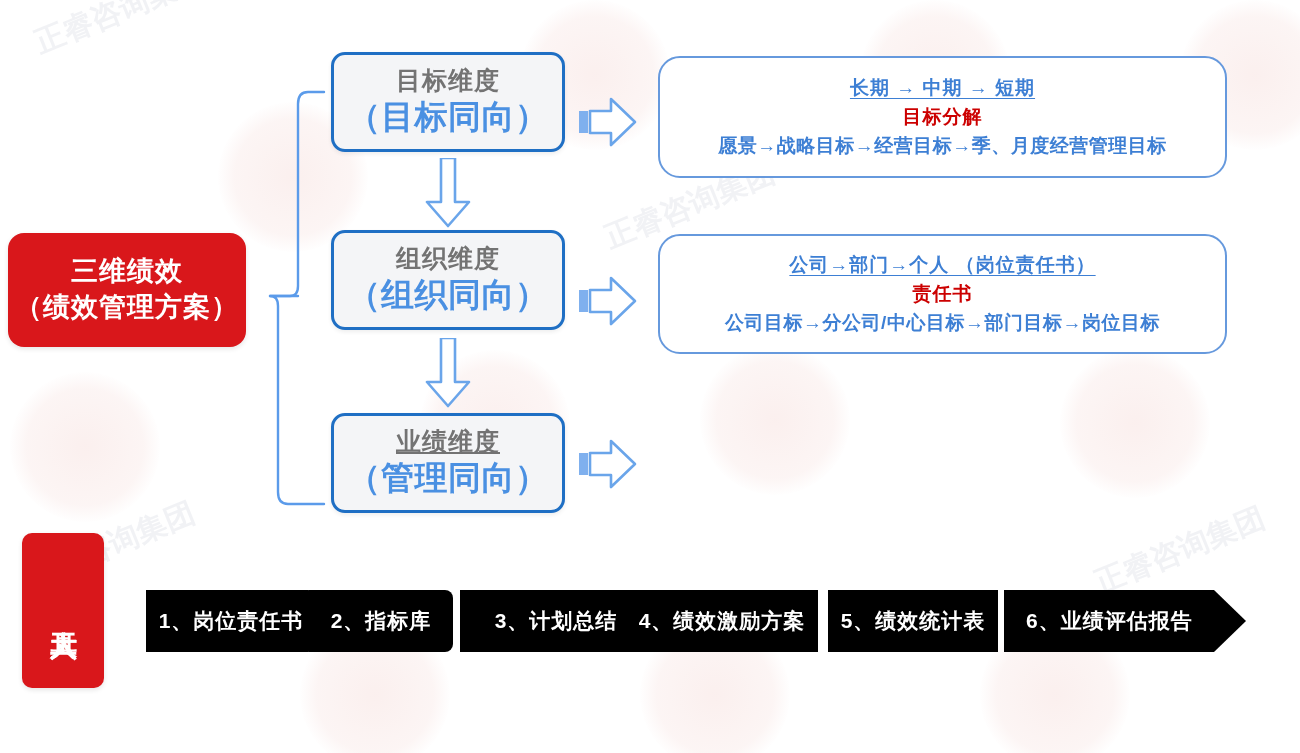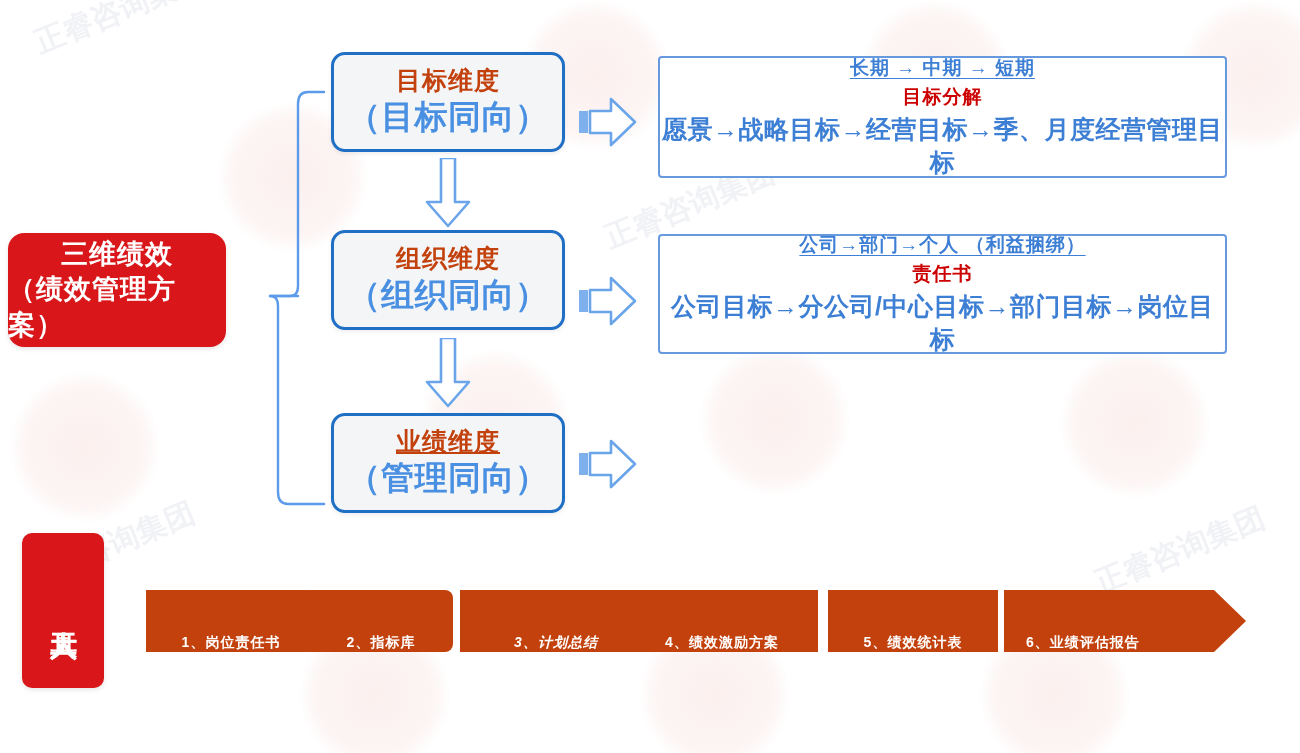--- a/index.html
+++ b/index.html
@@ -34,21 +34,21 @@
     transform: rotate(-22deg);
     white-space: nowrap;
     pointer-events: none;
   }
 
   
   .red-main {
     position: absolute;
     left: 8px;
     top: 233px;
-    width: 218px;
+    width: 238px;
     height: 114px;
     background: #d9171b;
     border-radius: 16px;
     color: #ffffff;
     display: flex;
     flex-direction: column;
     align-items: center;
     justify-content: center;
     font-weight: bold;
     font-size: 27px;
@@ -70,21 +70,21 @@
     border: 3px solid #1f6fc4;
     border-radius: 14px;
     display: flex;
     flex-direction: column;
     align-items: center;
     justify-content: center;
     box-sizing: border-box;
     box-shadow: 0 2px 4px rgba(0,0,0,0.07);
   }
   .dim-box .t1 {
-    color: #c2410c;
+    color: #737373;
     font-weight: bold;
     font-size: 25px;
     line-height: 1.25;
     letter-spacing: 1px;
   }
   .dim-box .t1.ul { text-decoration: underline; }
   .dim-box .t2 {
     color: #4a90e2;
     font-weight: bold;
     font-size: 33px;
@@ -105,21 +105,21 @@
   #ra0 { top: 96px;  }
   #ra1 { top: 275px; }
   #ra2 { top: 438px; }
 
   
   .panel {
     position: absolute;
     left: 658px;
     width: 569px;
     border: 2px solid #6699dd;
-    border-radius: 4px;
+    border-radius: 22px;
     background: #ffffff;
     box-sizing: border-box;
     display: flex;
     flex-direction: column;
     align-items: center;
     justify-content: center;
     text-align: center;
   }
   #pan0 { top: 56px;  height: 122px; }
   #pan1 { top: 234px; height: 120px; }
@@ -139,21 +139,21 @@
     color: #cc0000;
     font-weight: bold;
     font-size: 19px;
     letter-spacing: 1px;
     margin-bottom: 3px;
   }
   .panel .line-mid.ul { text-decoration: underline; text-underline-offset: 3px; }
   .panel .line-bot {
     color: #3d7fd4;
     font-weight: bold;
-    font-size: 25px;
+    font-size: 19px;
     letter-spacing: 0.5px;
   }
 
   
   .tools-label {
     position: absolute;
     left: 22px;
     top: 533px;
     width: 82px;
     height: 155px;
@@ -179,26 +179,26 @@
   .tool-bar {
     position: absolute;
     left: 146px;
     top: 590px;
     height: 62px;
   }
   .tool-item {
     position: absolute;
     top: 0;
     height: 62px;
-    background: #c2410c;
+    background: #000000;
     color: #ffffff;
     font-weight: bold;
-    font-size: 14px;
-    display: flex;
-    align-items: flex-end;
+    font-size: 21px;
+    display: flex;
+    align-items: center;
     justify-content: center;
     letter-spacing: 1px;
     box-sizing: border-box;
   }
   .tool-item.round { border-radius: 0 8px 8px 0; }
   .tool-item.arrow {
     clip-path: polygon(0 0, calc(100% - 32px) 0, 100% 50%, calc(100% - 32px) 100%, 0 100%);
   }
 </style>
 </head>
@@ -277,37 +277,37 @@
       <path d="M13 15 H34 V3 L58 26 L34 49 V37 H13 Z" fill="#ffffff" stroke="#6aa5ea" stroke-width="2.6" stroke-linejoin="round"></path>
     </svg>
   </div>
 
   <div class="panel" id="pan0">
     <div class="line-top">长期 → 中期 →  短期</div>
     <div class="line-mid">目标分解</div>
     <div class="line-bot">愿景→战略目标→经营目标→季、月度经营管理目标</div>
   </div>
   <div class="panel" id="pan1">
-    <div class="line-top">公司→部门→个人 （利益捆绑）</div>
+    <div class="line-top">公司→部门→个人 （岗位责任书）</div>
     <div class="line-mid">责任书</div>
     <div class="line-bot">公司目标→分公司/中心目标→部门目标→岗位目标</div>
   </div>
 
   <div class="tools-label">
     <span>六大工具</span>
   </div>
 
   <div class="tool-bar">
     <div class="tool-item round" style="left:0px;   width:170px;">
       <span>1、岗位责任书</span>
     </div>
     <div class="tool-item round" style="left:163px; width:144px;">
       <span>2、指标库</span>
     </div>
-    <div class="tool-item" style="left:314px; width:192px;font-style:italic;">
+    <div class="tool-item" style="left:314px; width:192px;">
       <span>3、计划总结</span>
     </div>
     <div class="tool-item" style="left:480px; width:192px;">
       <span>4、绩效激励方案</span>
     </div>
     <div class="tool-item" style="left:682px; width:170px;">
       <span>5、绩效统计表</span>
     </div>
     <div class="tool-item arrow" style="left:858px; width:242px; justify-content:flex-start; padding-left:22px;">
       <span>6、业绩评估报告</span>

